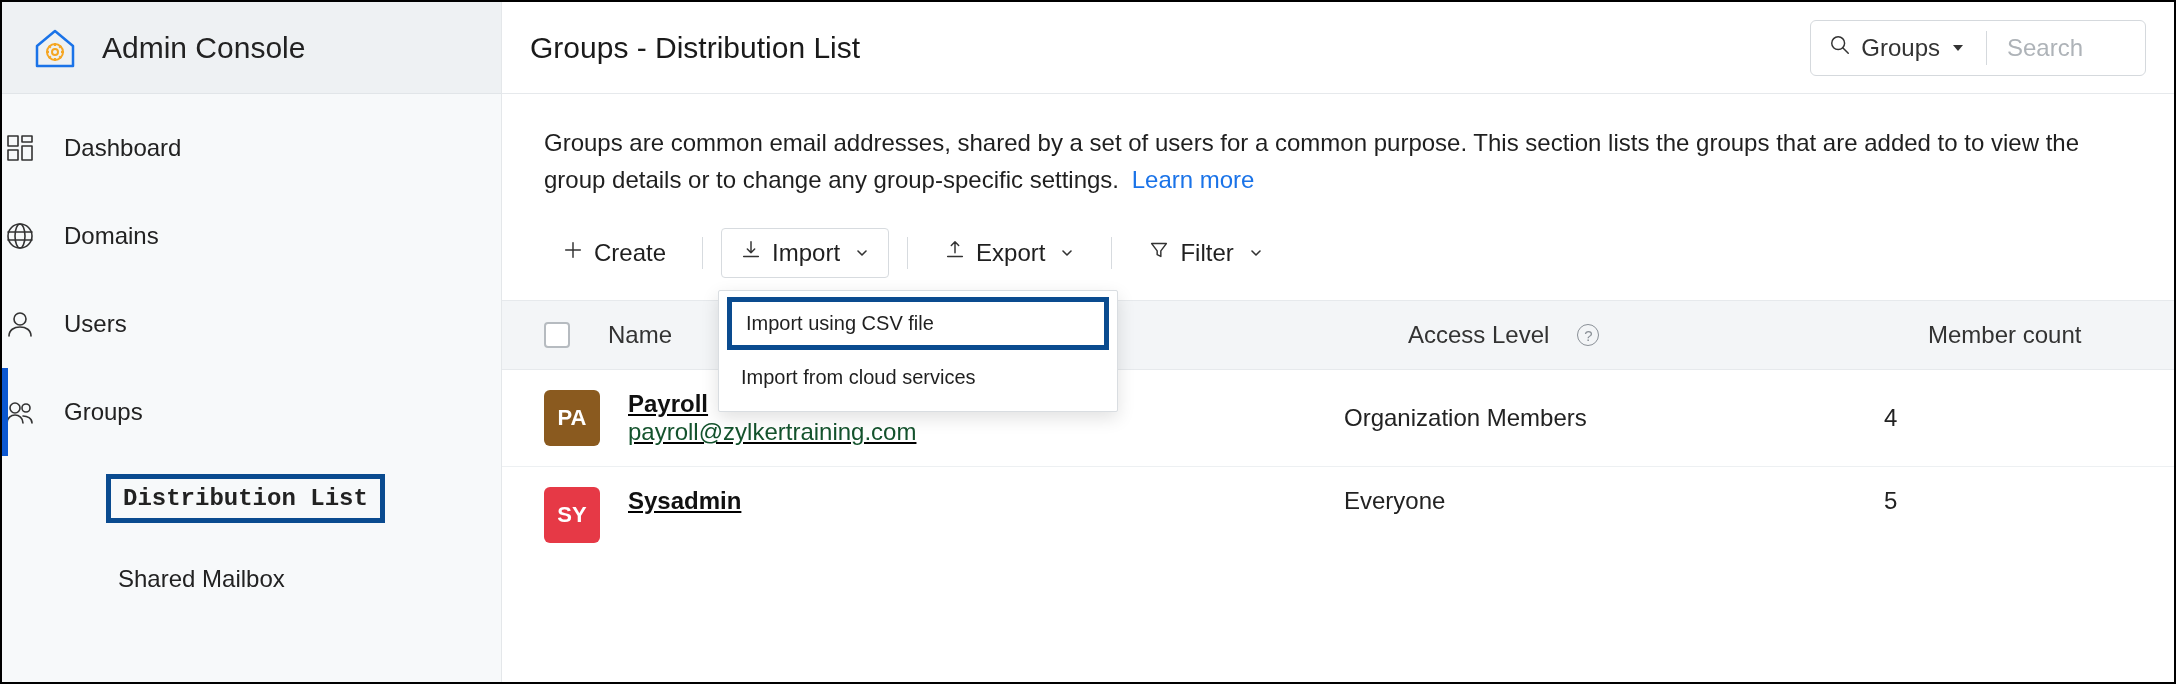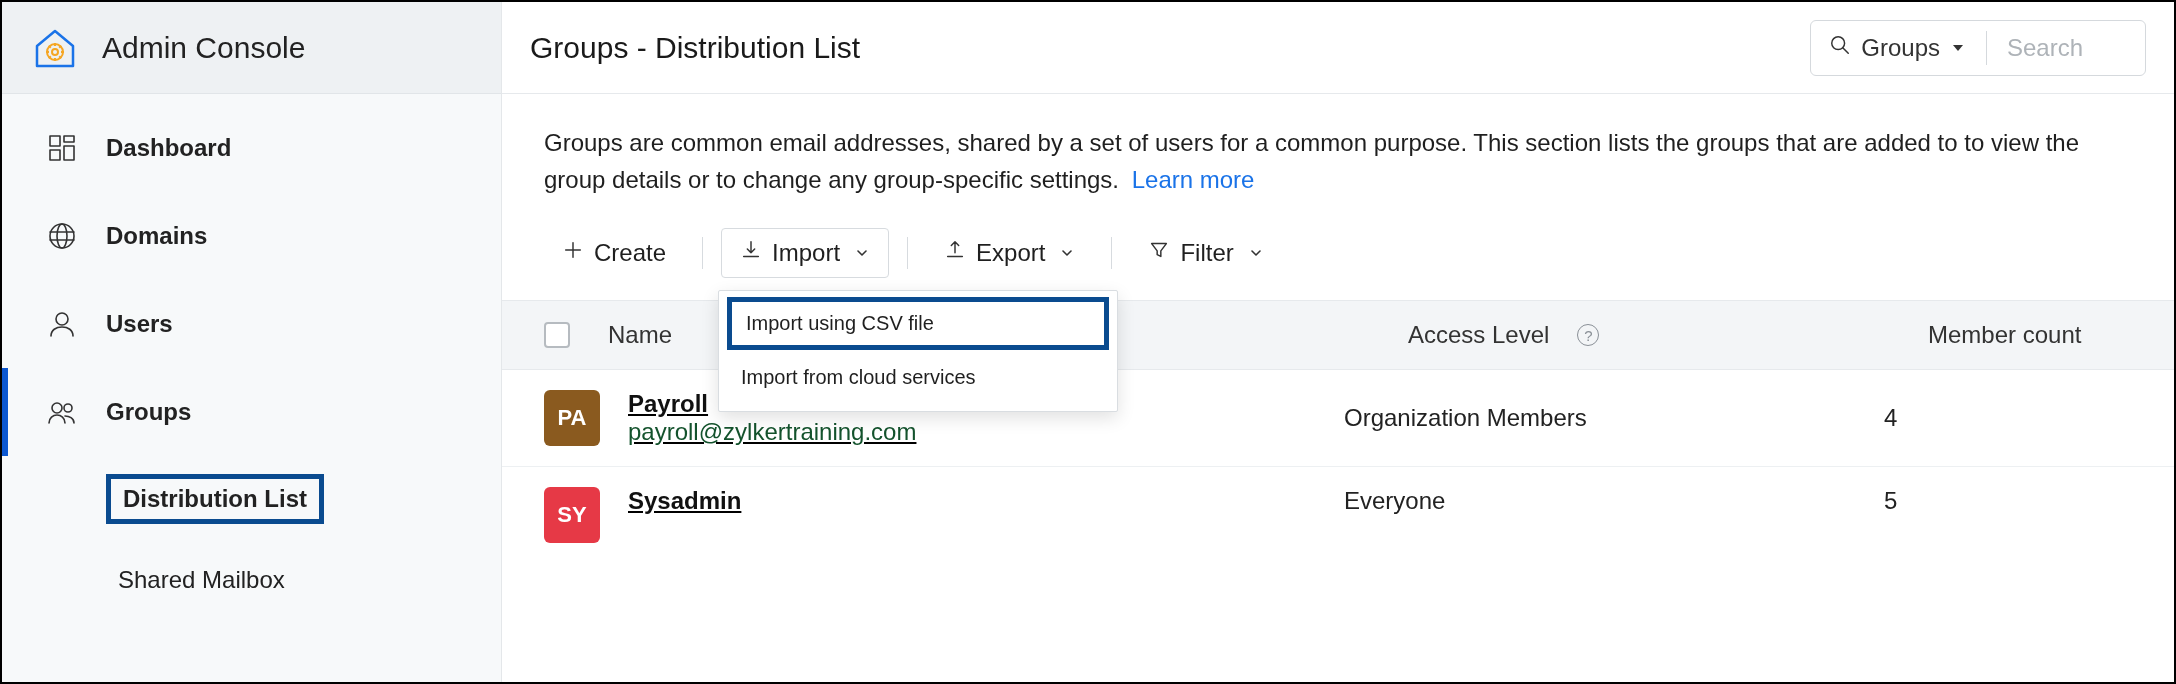--- a/index.html
+++ b/index.html
@@ -9,30 +9,30 @@
   .app { display: flex; height: 100%; }
 
   
   .sidebar { width: 500px; background: #f7f9fa; border-right: 1px solid #e4e7ea; display: flex; flex-direction: column; }
   .sidebar-header { height: 92px; display: flex; align-items: center; padding-left: 28px; background: #eef1f3; border-bottom: 1px solid #e1e5e8; }
   .logo-box { width: 50px; height: 50px; display: flex; align-items: center; justify-content: center; margin-right: 22px;}
   .logo-box svg { width: 48px; height: 48px; }
   .app-title { font-size: 30px; font-weight: 400; color: #222; }
 
   .nav { padding-top: 10px;}
-  .nav-item { height: 88px; display: flex; align-items: center; padding-left: 42px; font-size: 24px; color: #222; cursor: pointer; position: relative; font-weight: bold; }
+  .nav-item { height: 88px; display: flex; align-items: center; font-size: 24px; color: #222; cursor: pointer; position: relative; }
   .nav-item.selected { position: relative; }
   .nav-item.selected::before { content:""; position:absolute; left:0; top:0; bottom:0; width:6px; background:#0b57d0; }
   .nav-icon { width: 36px; height: 36px; margin-right: 26px; display:flex; align-items:center; justify-content:center;}
   .nav-icon svg { width: 32px; height: 32px; stroke:#333; }
 
   .sub-nav { padding-left: 104px; }
   .sub-item { font-size: 24px; color:#222; padding: 18px 0; cursor:pointer; }
   .sub-item .hl-box { display:inline-block; padding: 6px 12px; }
-  .sub-item.highlighted .hl-box { border: 5px solid #0a4b8f; }
+  .sub-item.highlighted .hl-box { border: 5px solid #0a4b8f; font-family: Liberation Mono, monospace; }
 
   
   .main { flex:1; display:flex; flex-direction: column; position:relative; }
   .main-header { height: 92px; display:flex; align-items:center; padding: 0 28px; border-bottom: 1px solid #e6e9ec; }
   .page-title { font-size: 30px; font-weight:400; color:#1a1a1a; }
   .header-right { margin-left:auto; display:flex; align-items:center; gap: 12px; }
   .scope-box { border:1px solid #d5d9dd; border-radius:6px; height:56px; display:flex; align-items:center; padding: 0 18px; gap: 10px; font-size:24px; color:#333;}
   .scope-box .sep { width:1px; height:34px; background:#d5d9dd; margin: 0 10px; }
   .scope-box input { border:none; outline:none; font-size:24px; color:#333; width: 120px; }
   .scope-box input::placeholder { color:#aeb3b8; }

